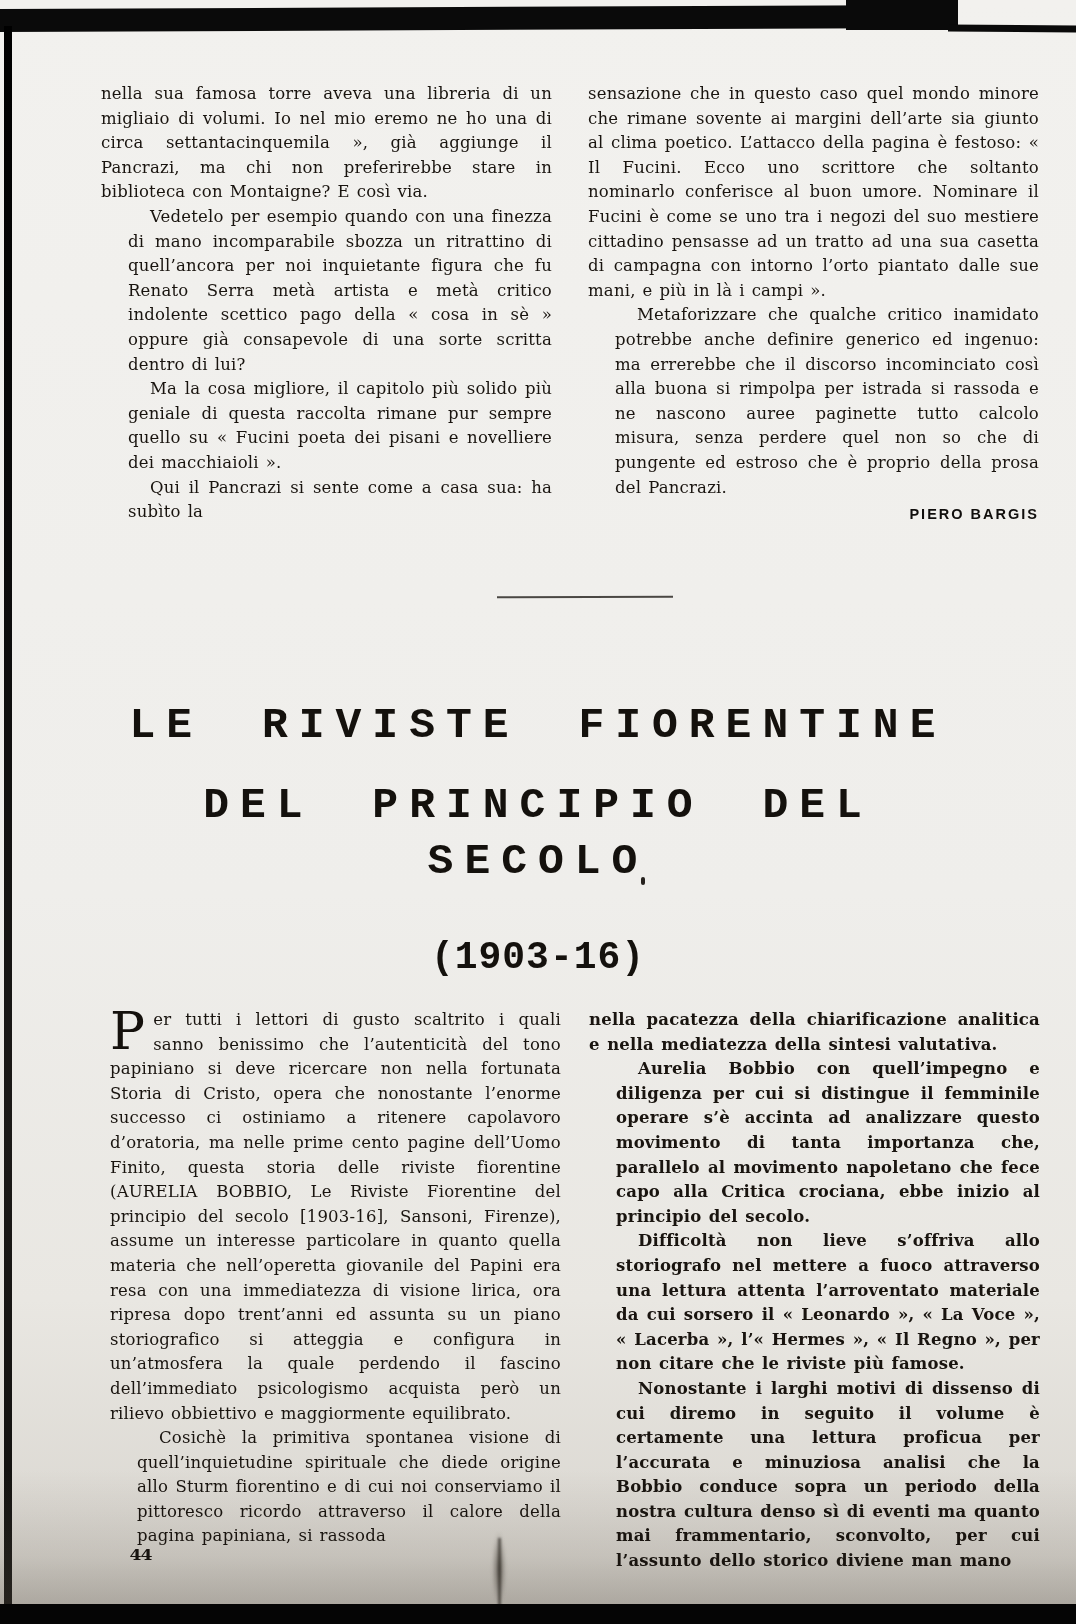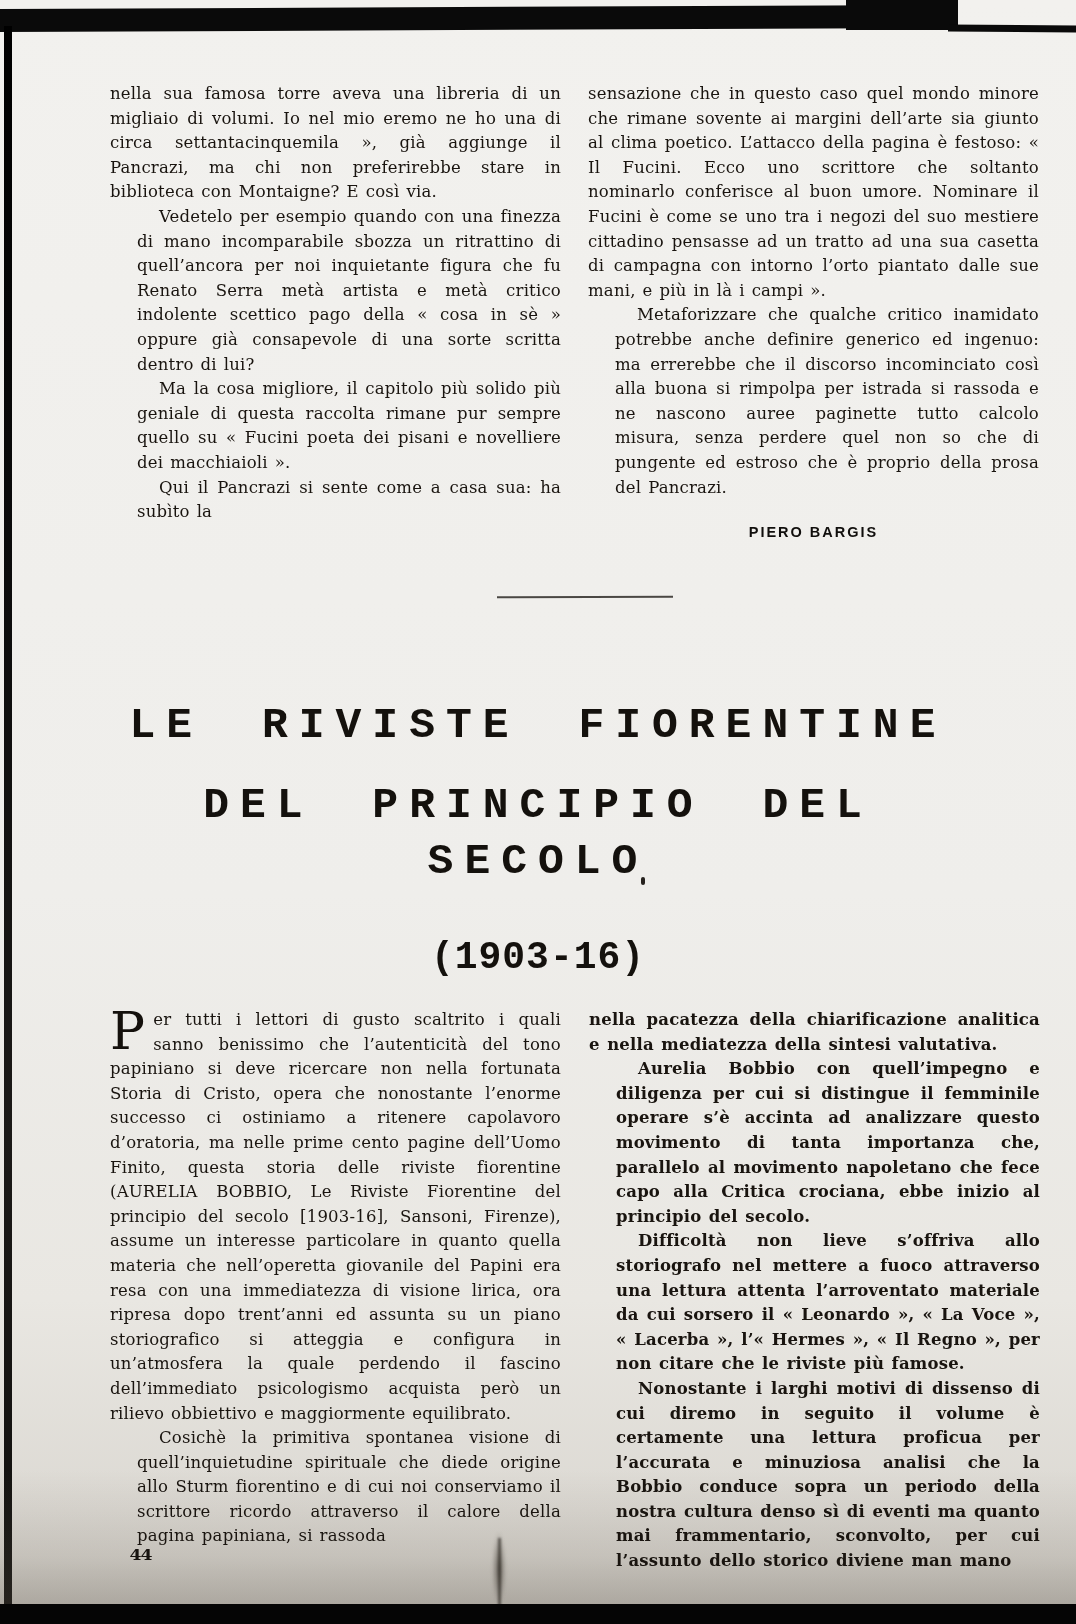--- a/index.html
+++ b/index.html
@@ -20,26 +20,26 @@
   .crease{position:absolute;left:492px;top:1532px;width:14px;height:74px;
     background:radial-gradient(ellipse at center,rgba(45,38,30,0.6) 0%,rgba(45,38,30,0) 72%);filter:blur(1.5px);}
   .crease-core{position:absolute;left:498px;top:1538px;width:3px;height:68px;background:rgba(30,25,20,0.55);filter:blur(1px);}
   .speck{position:absolute;left:641px;top:877px;width:4px;height:8px;background:#26221e;border-radius:2px;}
 
   
   .col{position:absolute;width:451px;}
   .col p{margin:0;text-align:justify;font-size:16.5px;line-height:24.6px;
     letter-spacing:0.2px;word-spacing:1.5px;color:#19140f;}
   .col p.indent{text-indent:22px;margin-left:27px;}
-  #top-left{left:110px;top:82px;}
+  #top-left{left:101px;top:82px;}
   #top-right{left:588px;top:82px;}
   #main-left{left:110px;top:1008px;}
   #main-right{left:589px;top:1008px;font-weight:bold;}
 
-  .signature{margin-top:24px;text-align:center;font-family:"Liberation Sans",sans-serif;
+  .signature{margin-top:6px;text-align:right;font-family:"Liberation Sans",sans-serif;
     font-weight:bold;font-size:14.5px;letter-spacing:2px;color:#100e0c;}
 
   .divider{position:absolute;left:497px;top:596px;width:176px;height:2px;background:#4a4743;transform:skewY(-0.2deg);}
 
   .title-block{position:absolute;left:70px;top:698px;width:936px;text-align:center;color:#14110d;font-family:Liberation Mono, monospace;}
   .title-line{font-weight:bold;font-size:43px;line-height:56px;letter-spacing:11px;word-spacing:22px;margin:0;}
   .title-line2{margin-top:24px;}
   .title-sub{font-weight:bold;font-size:38px;letter-spacing:1px;margin-top:46px;}
 
   .dropcap{float:left;font-size:52px;line-height:41px;padding:3px 8px 0 0;color:#14100c;}
@@ -80,21 +80,21 @@
   <div class="title-block">
     <div class="title-line">LE RIVISTE FIORENTINE</div>
     <div class="title-line title-line2">DEL PRINCIPIO DEL SECOLO</div>
     <div class="title-sub">(1903-16)</div>
   </div>
 
   <div class="col" id="main-left">
     <p>
       <span class="dropcap">P</span><span>er tutti i lettori di gusto scaltrito i quali sanno benissimo che l’autenticità del tono papiniano si deve ricercare non nella fortunata Storia di Cristo, opera che nonostante l’enorme successo ci ostiniamo a ritenere capolavoro d’oratoria, ma nelle prime cento pagine dell’Uomo Finito, questa storia delle riviste fiorentine (AURELIA BOBBIO, Le Riviste Fiorentine del principio del secolo [1903-16], Sansoni, Firenze), assume un interesse particolare in quanto quella materia che nell’operetta giovanile del Papini era resa con una immediatezza di visione lirica, ora ripresa dopo trent’anni ed assunta su un piano storiografico si atteggia e configura in un’atmosfera la quale perdendo il fascino dell’immediato psicologismo acquista però un rilievo obbiettivo e maggiormente equilibrato.</span>
     </p>
-    <p class="indent">Cosichè la primitiva spontanea visione di quell’inquietudine spirituale che diede origine allo Sturm fiorentino e di cui noi conserviamo il scrittore ricordo attraverso il calore della pagina papiniana, si rassoda</p>
+    <p class="indent">Cosichè la primitiva spontanea visione di quell’inquietudine spirituale che diede origine allo Sturm fiorentino e di cui noi conserviamo il pittoresco ricordo attraverso il calore della pagina papiniana, si rassoda</p>
   </div>
 
   <div class="col" id="main-right">
     <p>nella pacatezza della chiarificazione analitica e nella mediatezza della sintesi valutativa.</p>
     <p class="indent">Aurelia Bobbio con quell’impegno e diligenza per cui si distingue il femminile operare s’è accinta ad analizzare questo movimento di tanta importanza che, parallelo al movimento napoletano che fece capo alla Critica crociana, ebbe inizio al principio del secolo.</p>
     <p class="indent">Difficoltà non lieve s’offriva allo storiografo nel mettere a fuoco attraverso una lettura attenta l’arroventato materiale da cui sorsero il « Leonardo », « La Voce », « Lacerba », l’« Hermes », « Il Regno », per non citare che le riviste più famose.</p>
     <p class="indent">Nonostante i larghi motivi di dissenso di cui diremo in seguito il volume è certamente una lettura proficua per l’accurata e minuziosa analisi che la Bobbio conduce sopra un periodo della nostra cultura denso sì di eventi ma quanto mai frammentario, sconvolto, per cui l’assunto dello storico diviene man mano</p>
   </div>
 
   <div class="page-number">44</div>

